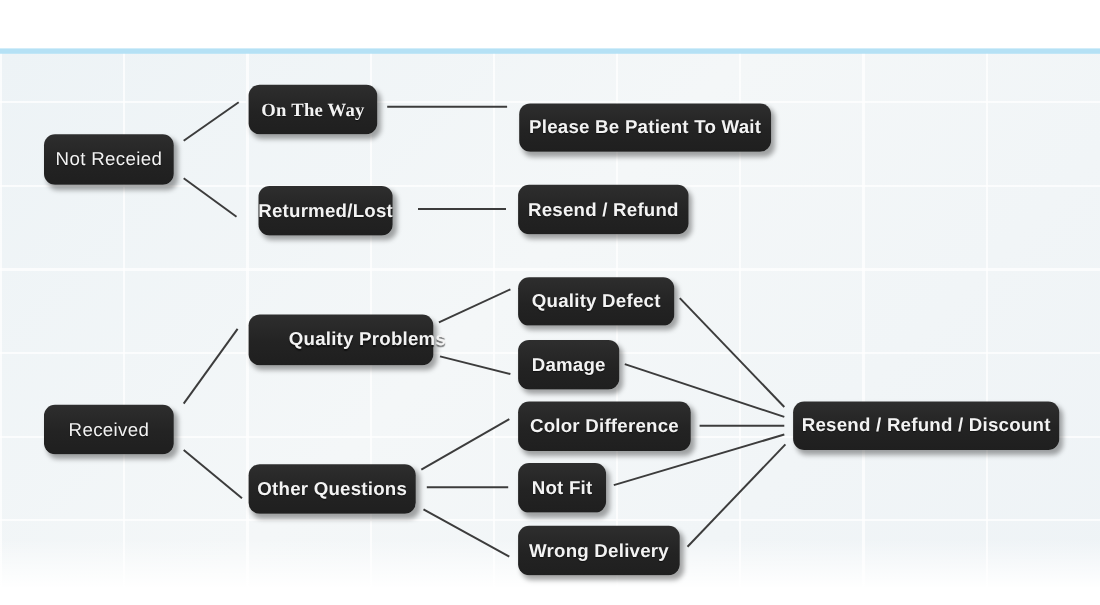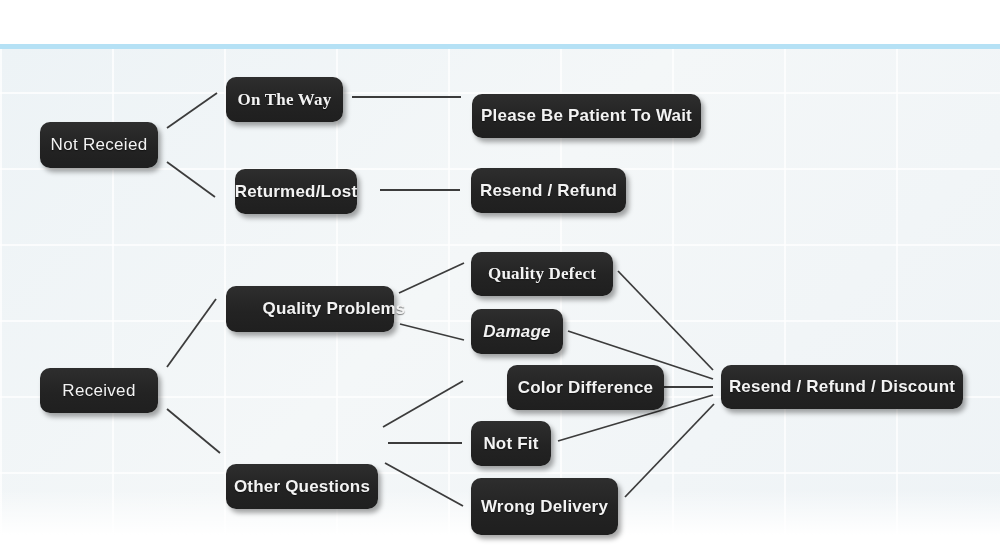--- a/index.html
+++ b/index.html
@@ -74,20 +74,20 @@
   </svg>
 
 <div>
     <div class="node reg" style="left: 40px; top: 122px; width: 118px; height: 46px;">Not Receied</div>
     <div class="node" style="left: 226px; top: 77px; width: 117px; height: 45px; font-family: Liberation Serif, serif;">On The Way</div>
     <div class="node" style="left: 472px; top: 94px; width: 229px; height: 44px;">Please Be Patient To Wait</div>
     <div class="node" style="left: 225px; top: 169px; width: 122px; height: 45px; margin-left: 10px;">Returmed/Lost</div>
     <div class="node" style="left: 471px; top: 168px; width: 155px; height: 45px;">Resend / Refund</div>
     <div class="node" style="left: 226px; top: 286px; width: 168px; height: 46px; padding-left: 48px;">Quality Problems</div>
     <div class="node reg" style="left: 40px; top: 368px; width: 118px; height: 45px;">Received</div>
-    <div class="node" style="left: 471px; top: 252px; width: 142px; height: 44px; font-family: Liberation Serif, serif;">Quality Defect</div>
-    <div class="node" style="left: 471px; top: 309px; width: 92px; height: 45px; font-style: italic;">Damage</div>
-    <div class="node" style="left: 471px; top: 365px; width: 157px; height: 45px; margin-left: 36px;">Color Difference</div>
+    <div class="node" style="left: 471px; top: 252px; width: 142px; height: 44px;">Quality Defect</div>
+    <div class="node" style="left: 471px; top: 309px; width: 92px; height: 45px;">Damage</div>
+    <div class="node" style="left: 471px; top: 365px; width: 157px; height: 45px;">Color Difference</div>
     <div class="node" style="left: 471px; top: 421px; width: 80px; height: 45px;">Not Fit</div>
-    <div class="node" style="left: 226px; top: 422px; width: 152px; height: 45px; margin-top: 42px;">Other Questions</div>
-    <div class="node" style="left: 471px; top: 478px; width: 147px; height: 57px;">Wrong Delivery</div>
+    <div class="node" style="left: 226px; top: 422px; width: 152px; height: 45px;">Other Questions</div>
+    <div class="node" style="left: 471px; top: 478px; width: 147px; height: 45px;">Wrong Delivery</div>
     <div class="node" style="left: 721px; top: 365px; width: 242px; height: 44px;">Resend / Refund / Discount</div>
   </div>
 
 </body></html>

